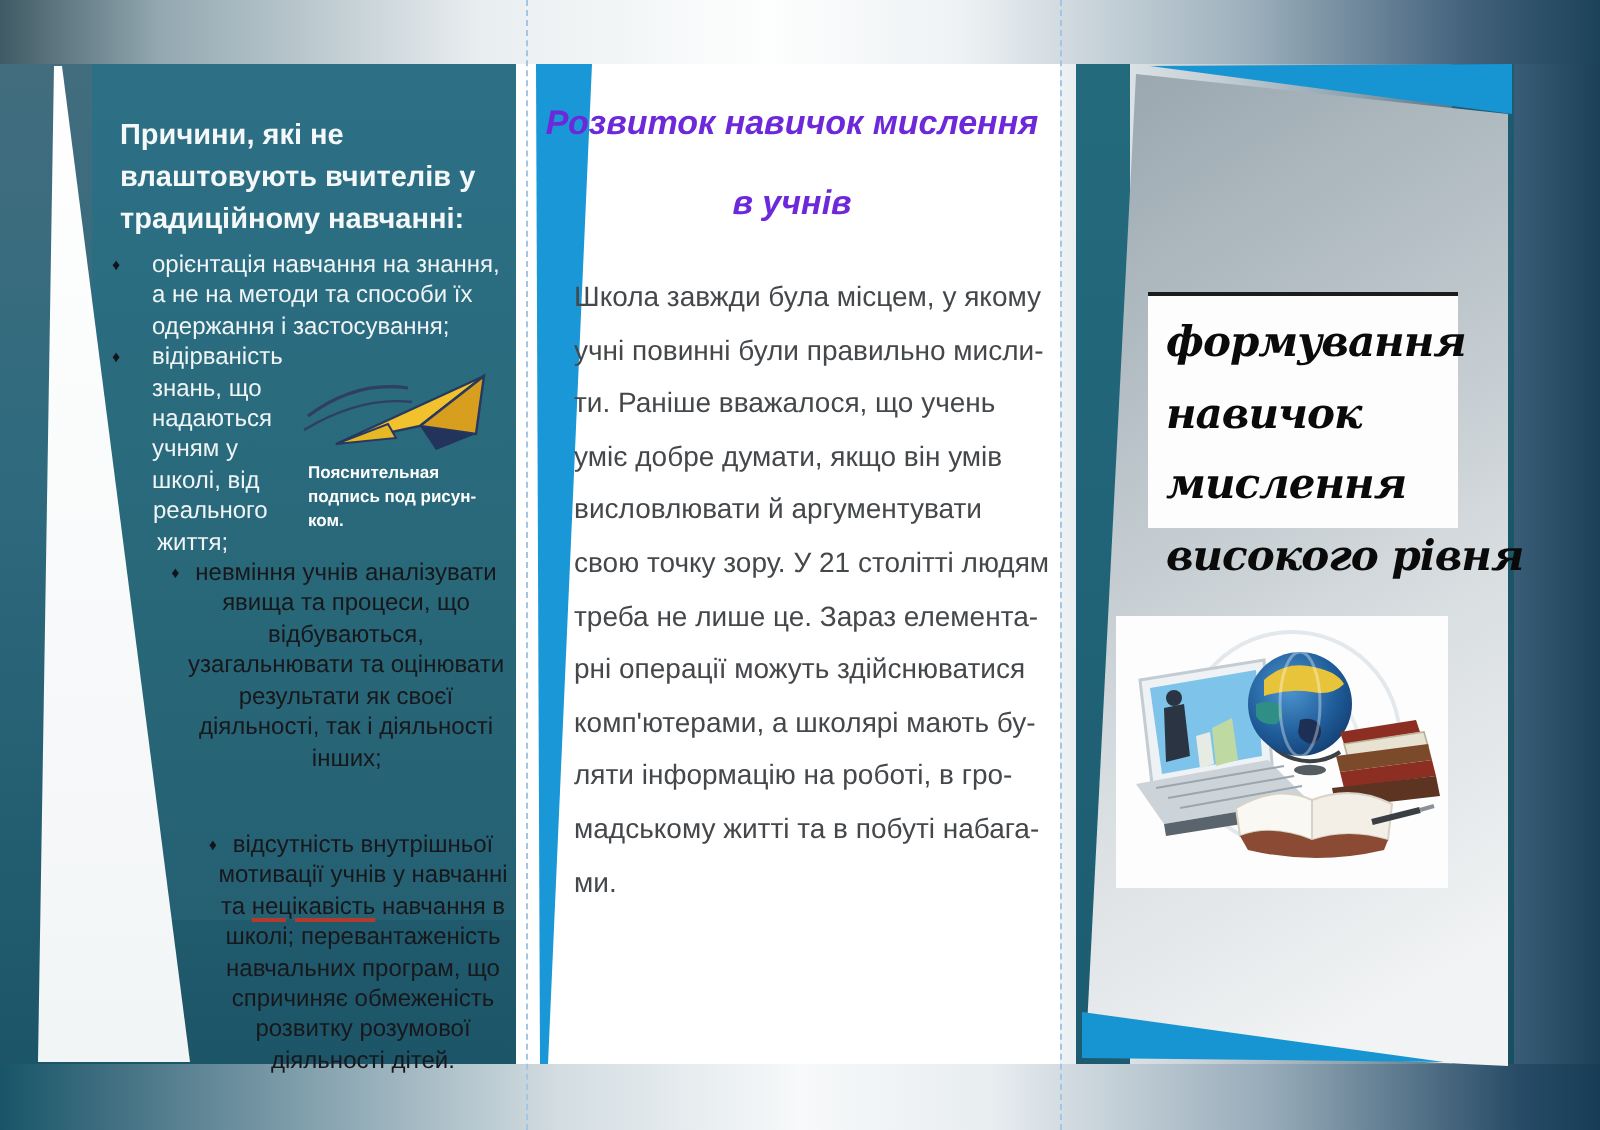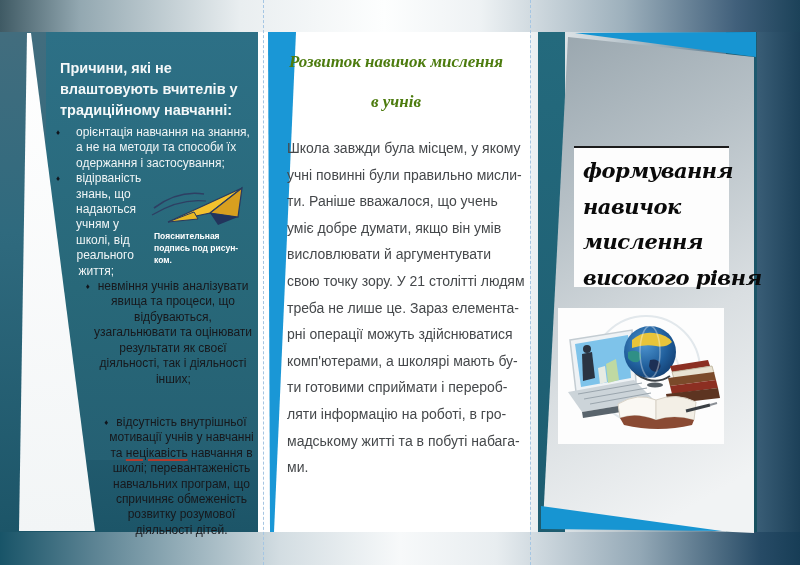--- a/index.html
+++ b/index.html
@@ -43,22 +43,22 @@
 
   
   .fold{top:0;width:0;height:565px;border-left:1px dashed #a5c6e3;}
   .fold1{left:263px;} .fold2{left:530px;}
 
   
   .mid-bg{left:264px;top:32px;width:266px;height:500px;background:#ffffff;}
   .mid-stripe{left:263px;top:32px;width:40px;height:500px;background:#1a97d6;
     -webkit-clip-path:polygon(5px 0,33px 0,11px 500px,7px 500px);
     clip-path:polygon(5px 0,33px 0,11px 500px,7px 500px);}
-  .mid-heading{left:272px;top:42px;width:248px;text-align:center;color:#4d7c0f;
-    font-size:17px;line-height:40px;font-weight:bold;font-style:italic;font-family:Liberation Serif, serif;}
+  .mid-heading{left:272px;top:42px;width:248px;text-align:center;color:#6d28d9;
+    font-size:17px;line-height:40px;font-weight:bold;font-style:italic;}
   .mid-heading div{white-space:nowrap;}
   .mid-body{left:287px;top:135px;width:242px;color:#45484b;font-size:14px;line-height:26.6px;}
   .mid-body div{white-space:nowrap;}
 
   
   .right-bg{left:530px;top:32px;width:270px;height:500px;
     background:linear-gradient(90deg,#eef2f4 0%,#c3cdd3 30%,#8ba1ae 55%,#3d617a 82%,#1c4058 100%);}
   .r-strip-left{left:538px;top:32px;width:27px;height:500px;
     background:linear-gradient(180deg,#246a7d 0%,#1d5c70 100%);}
   .r-strip-right{left:726px;top:32px;width:31px;height:500px;
@@ -66,21 +66,21 @@
   .r-blue-top{left:575px;top:32px;width:181px;height:26px;background:#1795d2;
     -webkit-clip-path:polygon(0 1px,181px 0,181px 25px);
     clip-path:polygon(0 1px,181px 0,181px 25px);}
   .r-page{left:543px;top:32px;width:211px;height:501px;
     background:linear-gradient(150deg,#98a5ad 0%,#b6c0c6 30%,#d9dee1 60%,#f1f3f4 90%);
     -webkit-clip-path:polygon(25px 5px,211px 25px,211px 501px,0 491px);
     clip-path:polygon(25px 5px,211px 25px,211px 501px,0 491px);}
   .r-blue-bottom{left:541px;top:505px;width:181px;height:27px;background:#1795d2;
     -webkit-clip-path:polygon(0 1px,181px 26px,0 24px);
     clip-path:polygon(0 1px,181px 26px,0 24px);}
-  .r-title-box{left:574px;top:146px;width:155px;height:141px;background:#fdfdfd;
+  .r-title-box{left:574px;top:146px;width:155px;height:118px;background:#fdfdfd;
     border-top:2px solid #1c1c1c;box-sizing:border-box;padding:5px 16px 0 9px;}
   .r-title-box div{font-family:"DejaVu Serif", serif;font-weight:bold;font-style:italic;
     color:#0a0a0a;font-size:21px;line-height:35.5px;letter-spacing:-0.5px;white-space:nowrap;}
   .r-img-box{left:558px;top:308px;width:166px;height:136px;background:#fdfdfd;}
 </style>
 </head>
 <body>
 
 <div class="page">
 
@@ -143,21 +143,20 @@
       <div>висловлювати й аргументувати</div>
 
       <div>свою точку зору. У 21 столітті людям</div>
 
       <div>треба не лише це. Зараз елемента-</div>
 
       <div>рні операції можуть здійснюватися</div>
 
       <div>комп'ютерами, а школярі мають бу-</div>
 
-      <div>ти готовими сприймати і перероб-</div>
 
       <div>ляти інформацію на роботі, в гро-</div>
 
       <div>мадському житті та в побуті набага-</div>
 
 
       <div>ми.</div>
     </div>
 
   <div class="abs right-bg"></div>

